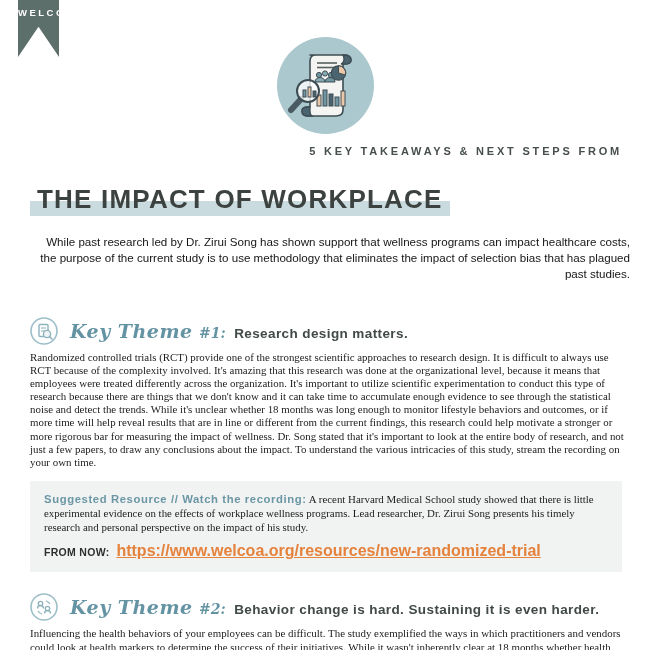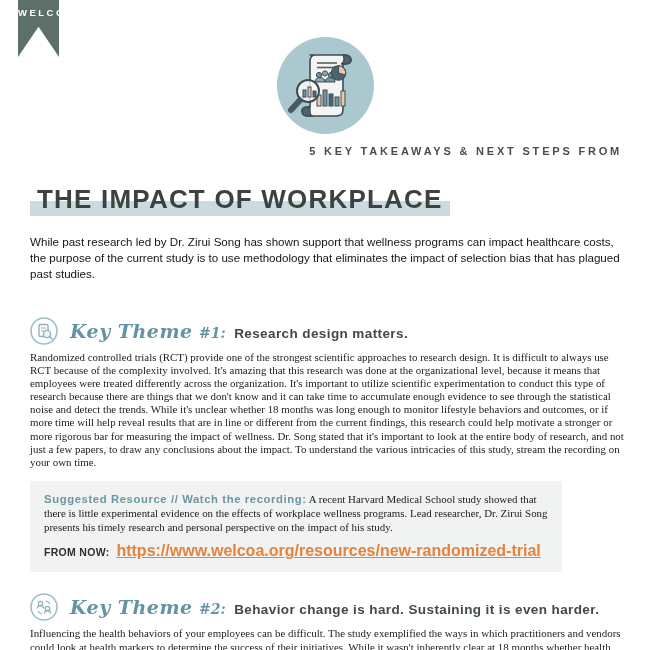--- a/index.html
+++ b/index.html
@@ -39,42 +39,42 @@
   .title-wrap { text-align:left; margin-top:25px; line-height:35px; }
   .title-line {
     display:inline-block;
     font-size:26px; font-weight:700; letter-spacing:1.2px;
     color:#3b423f;
     padding:0 7px;
     background:linear-gradient(to bottom, transparent 54%, #c9dbde 54%, #c9dbde 97%, transparent 97%);
   }
   .intro {
     margin:14px auto 0; width:600px;
-    text-align:left;
+    text-align:right;
     font-size:11.6px; line-height:16px; color:#151515;
     font-weight:400;
   }
 
   .theme-header { display:flex; align-items:center; gap:12px; margin-top:35px; }
   .theme-badge { width:28px; height:28px; flex:0 0 28px; }
   .script { font-family:"DejaVu Serif", serif; font-style:italic; font-weight:700;
             color:#6493a3; font-size:19px; letter-spacing:0.5px; }
   .theme-num { font-family:"DejaVu Serif", serif; font-style:italic; font-weight:700;
                color:#6493a3; font-size:14px; margin-left:2px; }
   .theme-title { color:#414a48; font-size:13.5px; font-weight:600; letter-spacing:0.4px; margin-left:4px; }
 
   .serif-body {
     margin-top:6px;
     font-family:"Liberation Serif", serif;
     font-size:10.9px; line-height:13.1px; color:#1b1b1b;
     width:596px;
   }
 
   .resource-box {
-    margin-top:12px; width:532px;
+    margin-top:12px; width:592px;
     background:#f1f2f2;
     padding:11px 14px 12px;
   }
   .resource-lead { font-family:"Liberation Serif", serif; font-size:10.9px; line-height:14.2px; color:#1b1b1b; }
   .resource-label { font-family:"Liberation Sans", sans-serif; font-size:11.3px; letter-spacing:0.6px;
                     color:#6b97a5; font-weight:600; }
   .watch-row { margin-top:8px; font-size:10.5px; }
   .watch-label { font-weight:700; color:#2e2e2e; letter-spacing:0.3px; }
   .watch-link { color:#e5823c; text-decoration:underline; font-weight:600; font-size:16px; margin-left:4px; }
 

